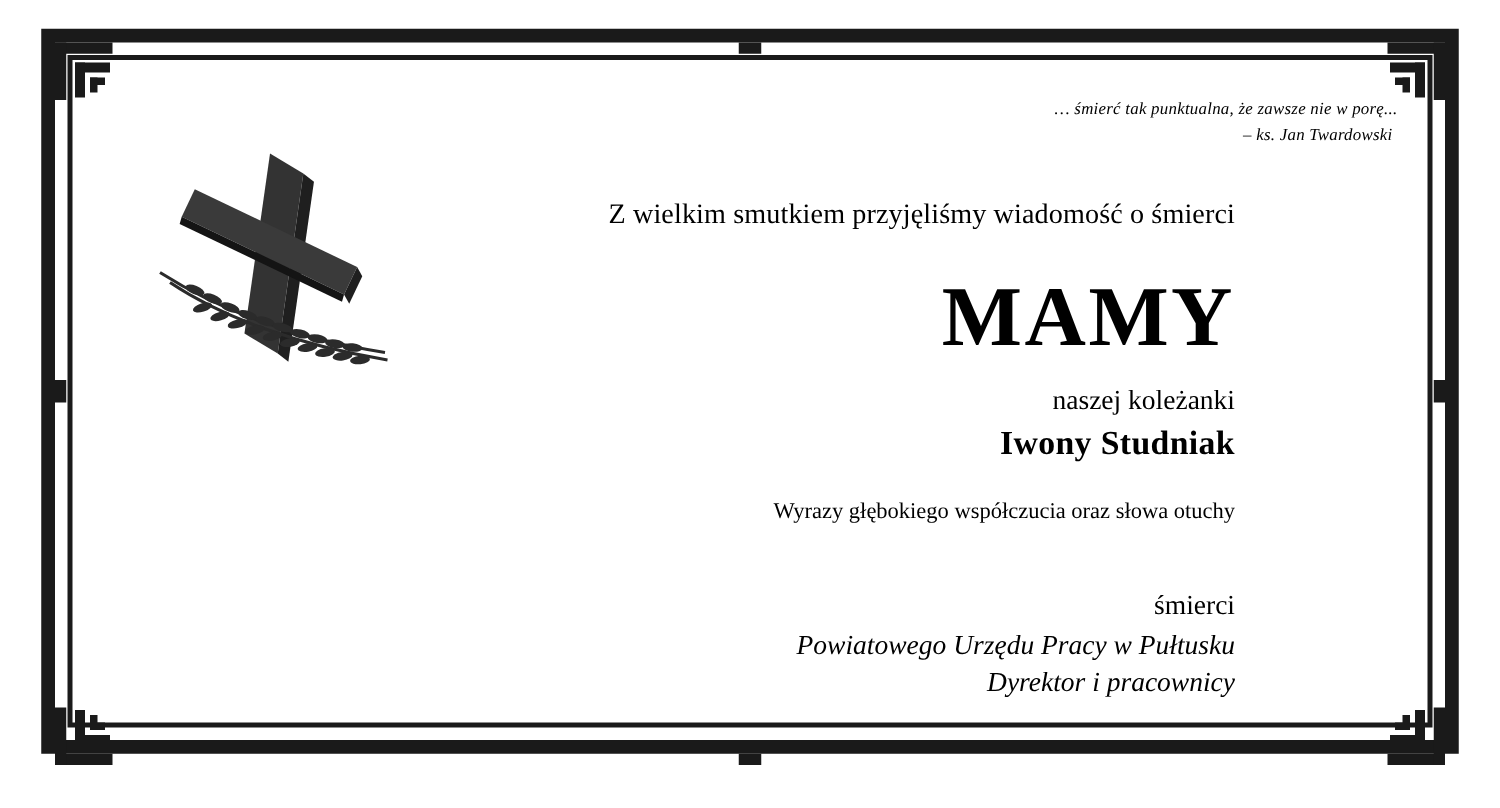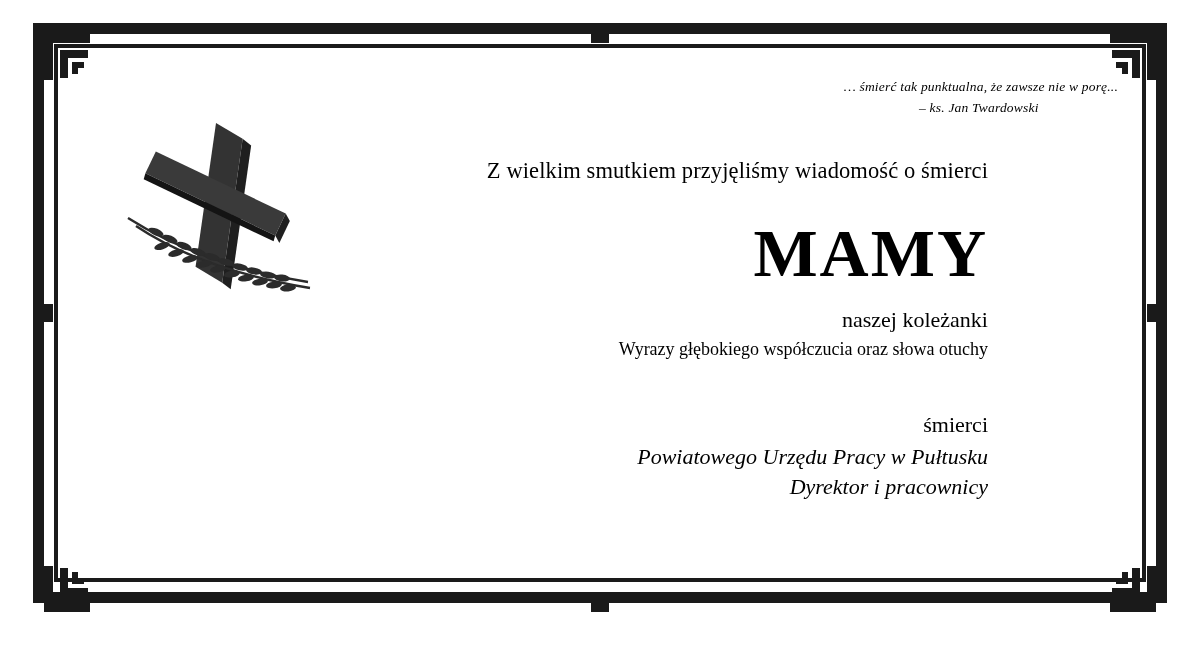--- a/index.html
+++ b/index.html
@@ -92,21 +92,20 @@
     text-align: right;
     font-style: italic;
     font-size: 13.5px;
     line-height: 1.45;
     letter-spacing: 0.2px;
   }
   .quote .author {
     display: block;
     margin-top: 1px;
     padding-right: 4px;
-    text-align: center;
   }
 
   
   .emblem {
     position: absolute;
     left: 54px;
     top: 58px;
     width: 220px;
     height: 200px;
   }
@@ -258,20 +257,21 @@
             <ellipse cx="176" cy="182" rx="8" ry="3.4" transform="rotate(-6 176 182)"></ellipse>
           </g>
         </g>
       </svg>
     </div>
 
     <div class="body-text">
       <div class="line-intro">Z wielkim smutkiem przyjęliśmy wiadomość o śmierci</div>
       <div class="deceased-title">MAMY</div>
       <div class="relation">naszej koleżanki</div>
+      <div class="name">Iwony Studniak</div>
       <div class="condolences">Wyrazy głębokiego współczucia oraz słowa otuchy</div>
       <div class="signoff-verb">śmierci</div>
       <div class="signoff-line">Powiatowego Urzędu Pracy w Pułtusku</div>
       <div class="signoff-line">Dyrektor i pracownicy</div>
     </div>
 
   </div>
 </div>
 
 </body></html>

